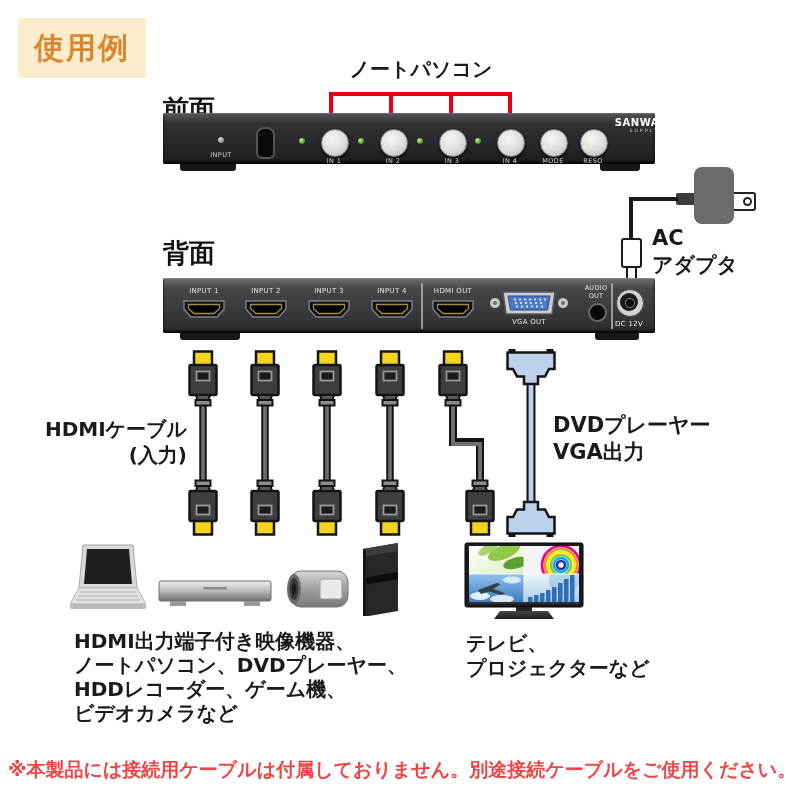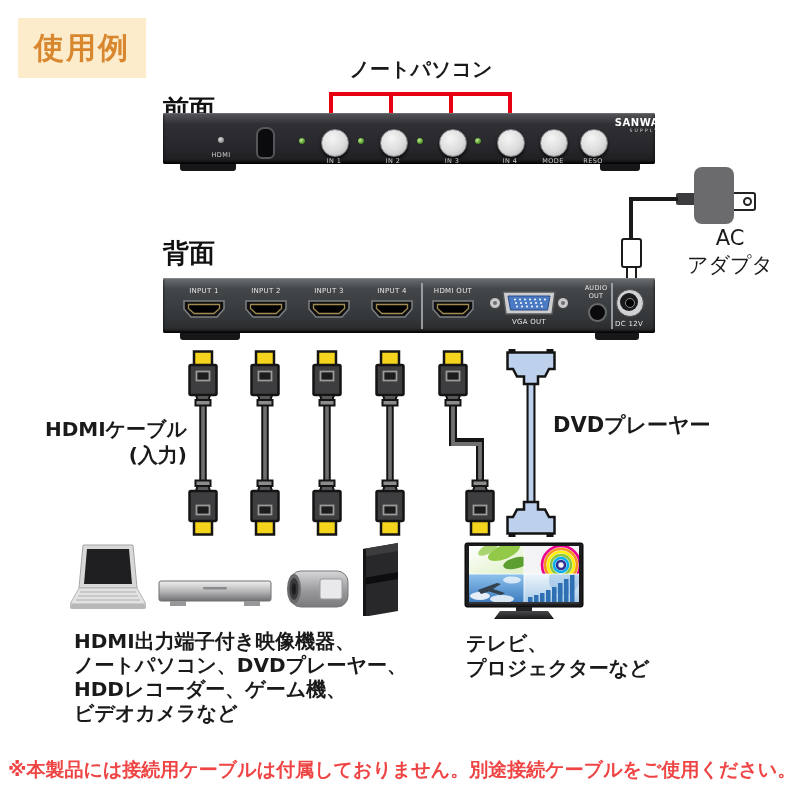--- a/index.html
+++ b/index.html
@@ -43,21 +43,21 @@
 
   
   .ac-body{left:694px;top:167px;width:40px;height:57px;background:#6b6b6d;border-radius:8px;z-index:2;}
   .ac-prong{left:728px;top:192px;width:24px;height:15px;background:#fff;border:2px solid #222;border-radius:3px;z-index:1;}
   .ac-hole{left:743px;top:197px;width:5px;height:5px;border:2px solid #222;border-radius:50%;background:#fff;z-index:2;}
   .ac-stub{left:676px;top:193px;width:20px;height:12px;background:#3c3c3e;border-radius:2px;}
   .ac-ch{left:631px;top:197px;width:47px;height:4px;background:#1a1a1a;}
   .ac-cv{left:629px;top:197px;width:4px;height:42px;background:#1a1a1a;}
   .dc-plug{left:621px;top:238px;width:17px;height:26px;background:#fff;border:2px solid #1a1a1a;border-radius:3px;}
   .dc-plug-tip{left:626px;top:266px;width:7px;height:11px;background:#fff;border:2px solid #1a1a1a;border-radius:2px;}
-  .ac-label{left:687px;top:225px;font-size:21px;font-weight:normal;line-height:27px;text-align:center;}
+  .ac-label{left:652px;top:225px;font-size:21px;font-weight:bold;line-height:27px;}
 
   
   .rear-panel{left:163px;top:278px;width:492px;height:55px;border-radius:2px;
     background:linear-gradient(180deg,#6d7072,#44474a 20%,#333638 75%,#26282a);
     box-shadow:inset 0 1px 0 #85888a, inset 0 -2px 3px #000;}
   .divider{width:2px;height:46px;top:283px;background:#a9adaf;opacity:.85;}
   .rear-text{color:#e6e6e6;font-size:7px;letter-spacing:.3px;text-align:center;}
   .audio-jack{left:588px;top:303px;width:15px;height:15px;border-radius:50%;
     background:#0a0a0c;border:2px solid #67696b;}
   .dc-outer{left:616px;top:289px;width:26px;height:26px;border-radius:50%;background:#cfd1d2;border:1px solid #4a4a4c;}
@@ -105,21 +105,21 @@
   <div class="abs rb rb-v" style="left:329px"></div>
   <div class="abs rb rb-v" style="left:389px"></div>
   <div class="abs rb rb-v" style="left:449px"></div>
   <div class="abs rb rb-v" style="left:508px"></div>
 
   <div class="abs front-panel"></div>
   <div class="abs foot" style="left:180px;top:164px;width:56px"></div>
   <div class="abs foot" style="left:600px;top:164px;width:40px"></div>
 
   <div class="abs pwr-led"></div>
-  <div class="abs panel-text" style="left:201px;top:151px">HDMI</div>
+  <div class="abs panel-text" style="left:201px;top:151px">INPUT</div>
   <div class="abs ir"></div>
 
   <div class="abs led" style="left:299px"></div>
   <div class="abs led" style="left:358px"></div>
   <div class="abs led" style="left:417px"></div>
   <div class="abs led" style="left:475px"></div>
 
   <div class="abs btn" style="left:321px"></div>
   <div class="abs btn" style="left:380px"></div>
   <div class="abs btn" style="left:439px"></div>
@@ -260,20 +260,21 @@
     <use href="#vga-conn"></use>
       <use href="#vga-conn" transform="matrix(1,0,0,-1,0,188)"></use>
   </svg>
 
   <div class="abs cable-in-label">
     <div>HDMIケーブル</div>
     <div>(入力)</div>
   </div>
   <div class="abs cable-out-label">
     <div>DVDプレーヤー</div>
+    <div>VGA出力</div>
   </div>
 
   <svg class="abs" style="left:70px;top:544px" width="76" height="70">
     <path d="M13,1 H63 L67,44 H9 Z" fill="#d8d8d8" stroke="#a7a7a7" stroke-width="1"></path>
     <path d="M17,5 H59 L62,40 H14 Z" fill="#1f1f22"></path>
     <path d="M9,44 H67 L76,60 H0 Z" fill="#e2e2e2" stroke="#b5b5b5" stroke-width="1"></path>
     <path d="M10,48 H66 M8,52 H68 M6,56 H70" stroke="#adadaf" stroke-width="1.2" fill="none"></path>
     <rect x="0" y="60" width="76" height="5" rx="2" fill="#b8b8ba"></rect>
   </svg>
   <svg class="abs" style="left:158px;top:572px" width="114" height="38">

